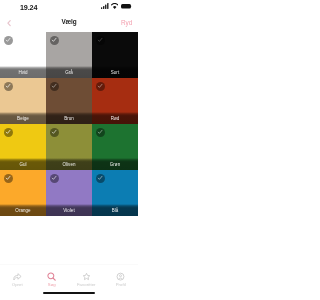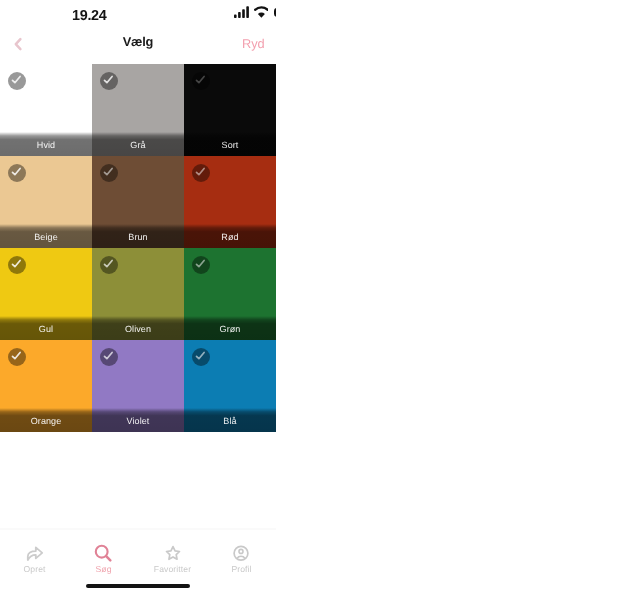--- a/index.html
+++ b/index.html
@@ -1,20 +1,20 @@
 <!DOCTYPE html>
 <html><head>
 <meta charset="utf-8">
 <style>
   html,body{margin:0;padding:0;}
   body{width:138px;height:300px;background:#fff;font-family:"Liberation Sans",sans-serif;overflow:hidden;}
   .phone{position:relative;width:138px;height:300px;background:#fff;}
 
   
-  .statusbar{position:absolute;left:16px;top:0;width:138px;height:14px;}
+  .statusbar{position:absolute;left:0;top:0;width:138px;height:14px;}
   .sb-time{position:absolute;left:20px;top:3.3px;font-size:7.2px;font-weight:bold;color:#151515;letter-spacing:-0.15px;}
   .sb-right{position:absolute;left:101px;top:3.4px;display:flex;align-items:flex-end;gap:2.4px;line-height:0;}
   .sb-right svg{display:block;}
 
   
   .navbar{position:absolute;left:0;top:14px;width:138px;height:18px;background:#fff;}
   .nav-title{position:absolute;left:0;right:0;top:4.3px;text-align:center;font-size:6.4px;font-weight:bold;color:#1b1b1b;letter-spacing:-0.1px;}
   .nav-back{position:absolute;left:3px;top:1px;width:12px;height:12px;}
   .nav-right{position:absolute;left:121px;top:4.7px;font-size:6.4px;color:#f39fae;letter-spacing:-0.05px;}
 

